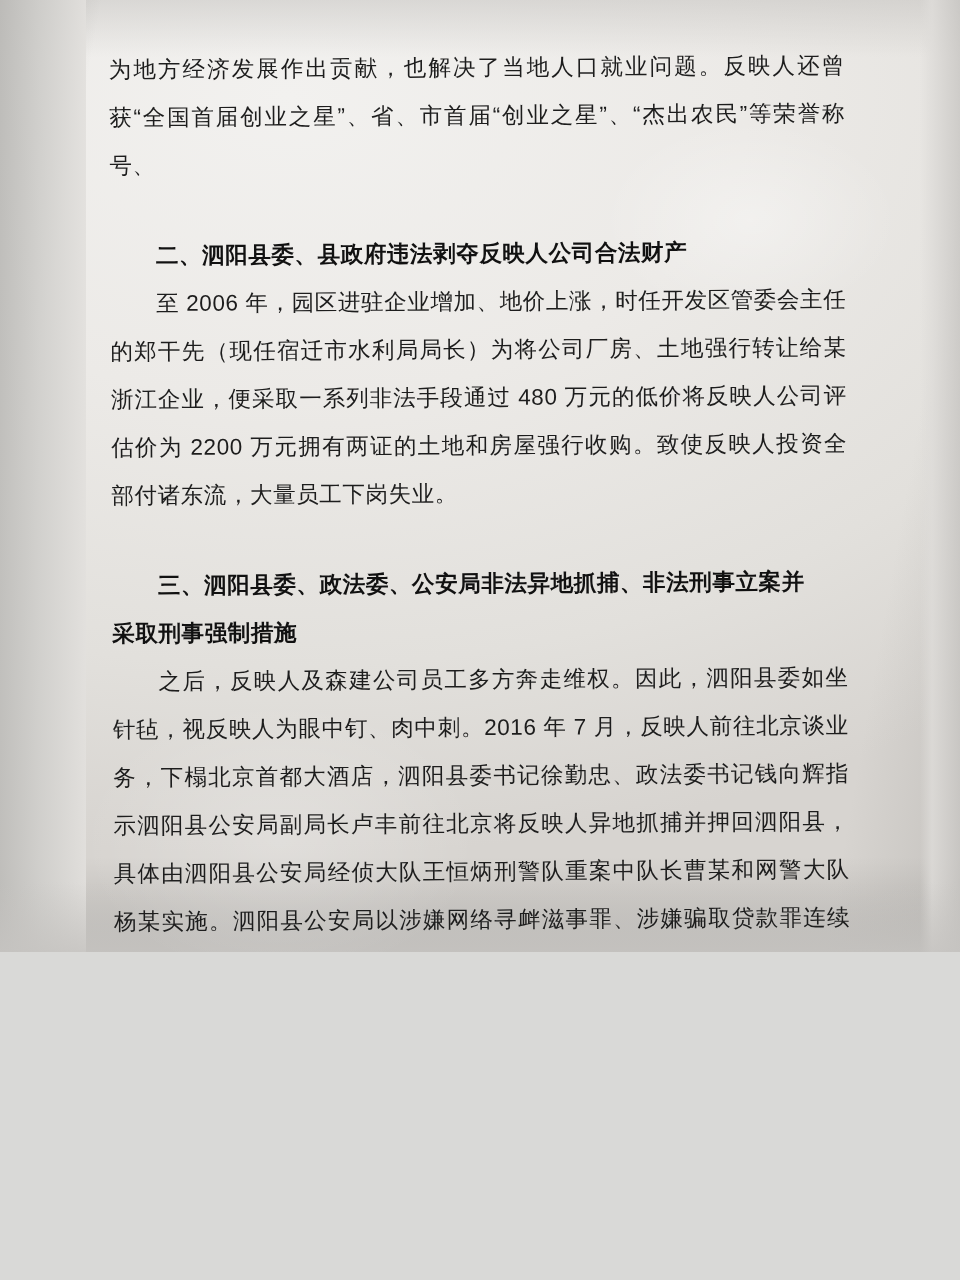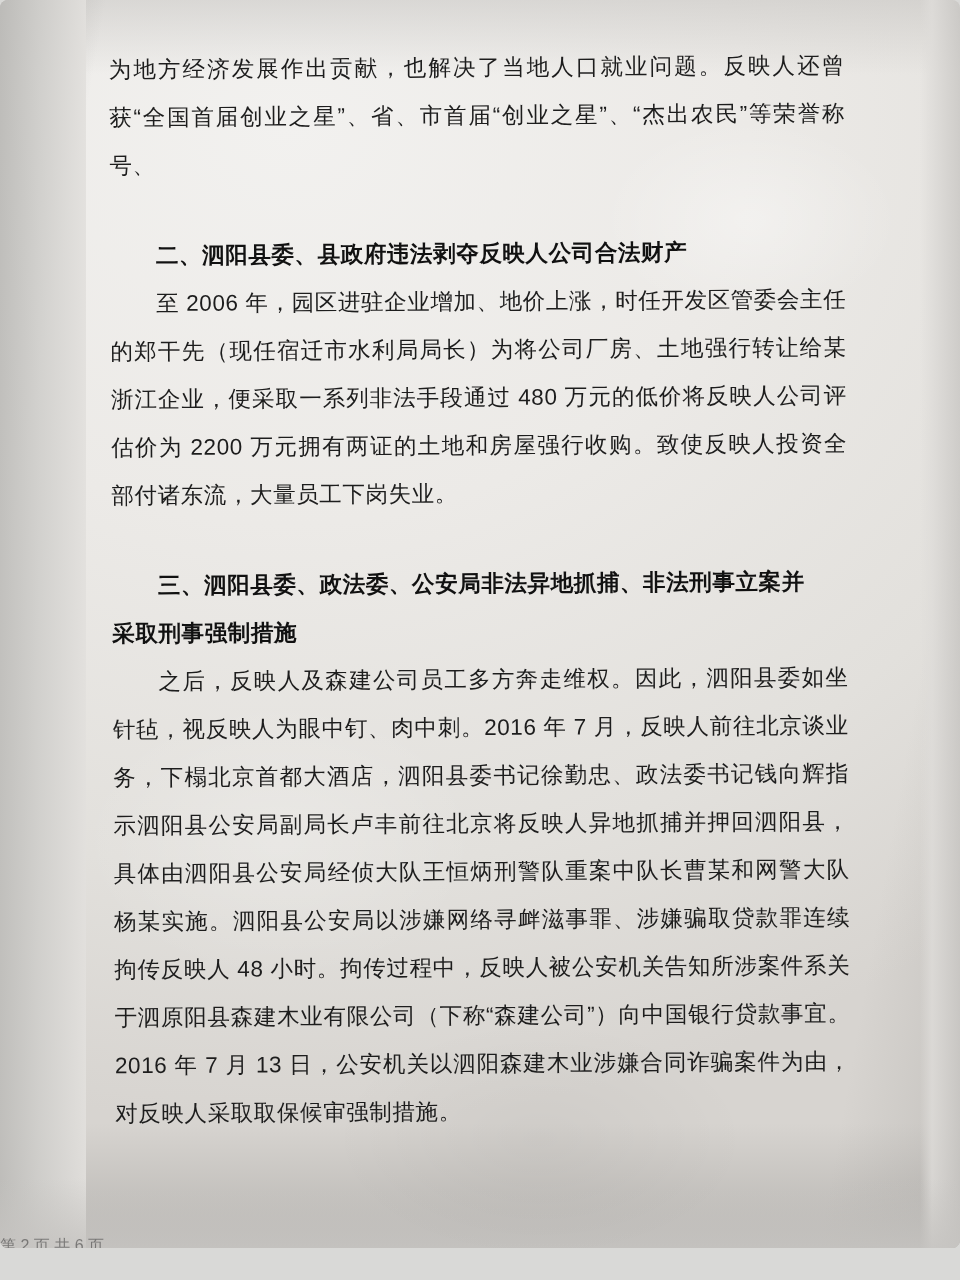--- a/index.html
+++ b/index.html
@@ -10,25 +10,24 @@
     width: 960px;
     height: 1280px;
     background: #d9d9d7;
     font-family: "Liberation Sans", sans-serif;
     overflow: hidden;
   }
   
   #page {
     position: relative;
     width: 960px;
-    height: 1248px;
+    height: 952px;
     background:
       radial-gradient(ellipse 120% 80% at 30% 10%, #f2f1ef 0%, #eceae7 40%, #e2e0dc 75%, #d7d4d0 100%);
     overflow: hidden;
-    border-radius: 8px;
   }
   
   #page::before {
     content: "";
     position: absolute;
     inset: 0;
     background:
       linear-gradient(100deg, rgba(150,148,145,0.55) 0%, rgba(255,255,255,0.0) 9%, rgba(255,255,255,0.0) 88%, rgba(160,158,155,0.35) 100%),
       linear-gradient(180deg, rgba(190,188,185,0.45) 0%, rgba(255,255,255,0) 6%, rgba(255,255,255,0) 90%, rgba(150,148,145,0.5) 100%);
     pointer-events: none;

